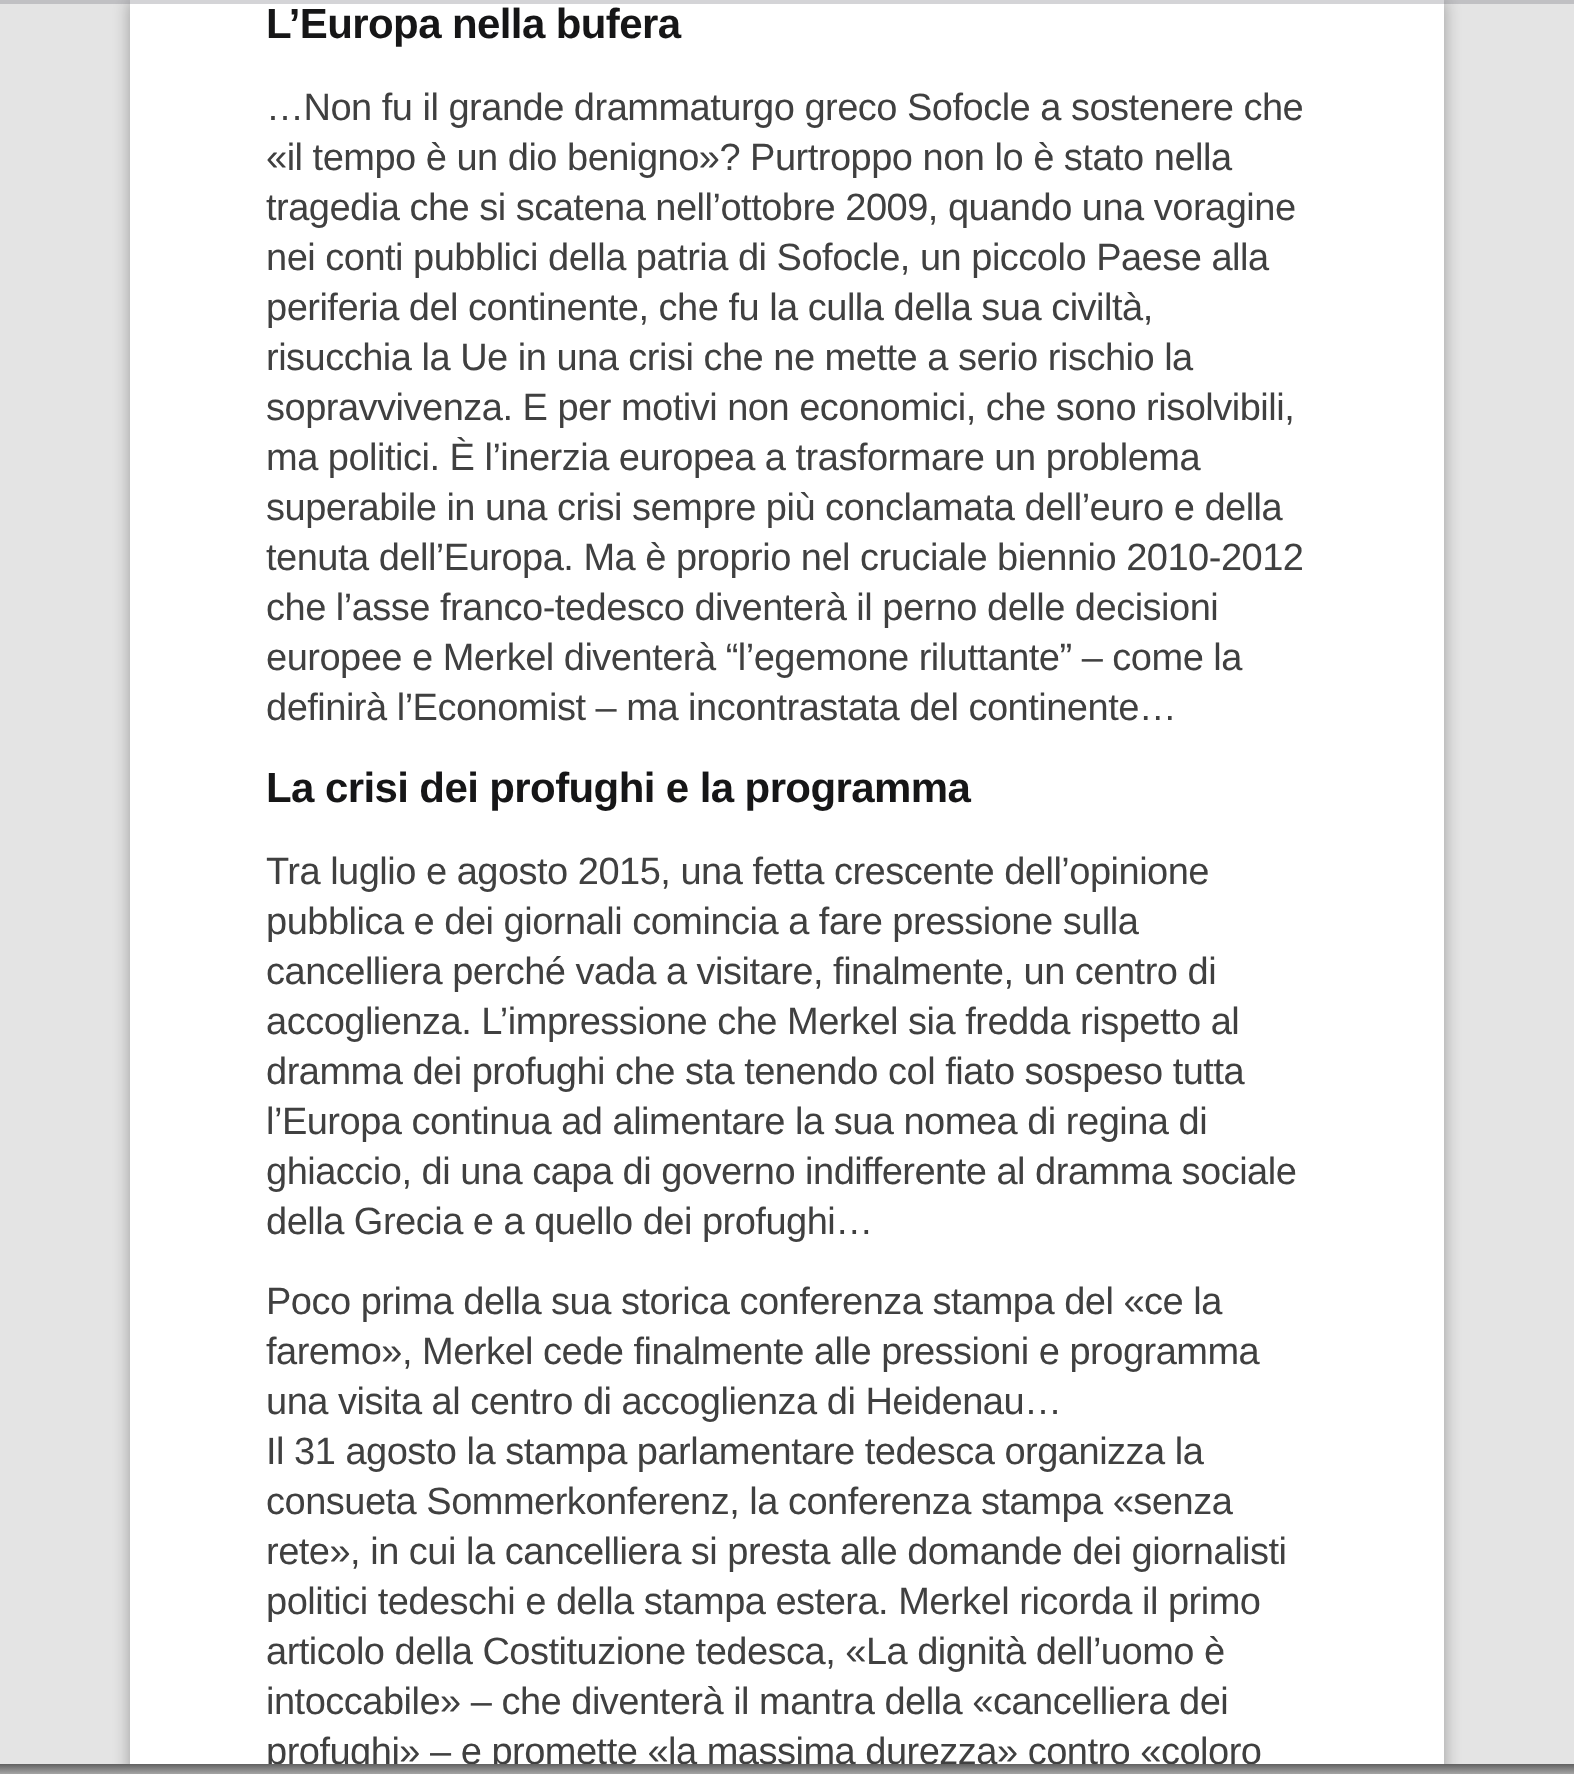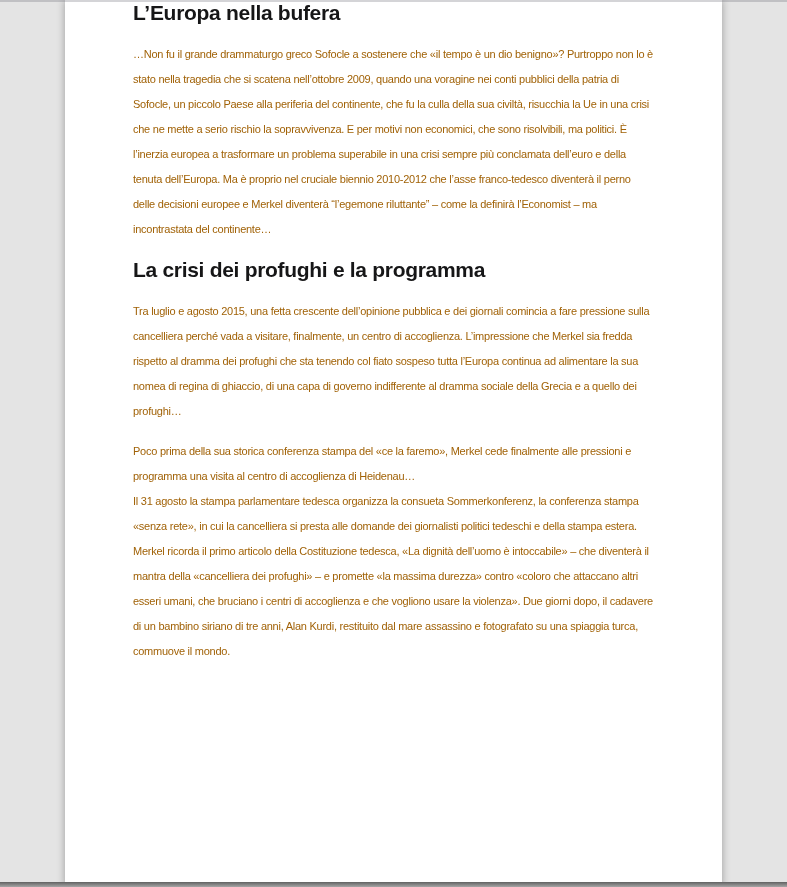--- a/index.html
+++ b/index.html
@@ -35,24 +35,24 @@
     margin: 0 0 16px 0;
     font-size: 21px;
     line-height: 26px;
     font-weight: 700;
     letter-spacing: -0.3px;
     color: #161617;
   }
   section + section h2 { margin-top: 15px; }
   p {
     margin: 0 0 15px 0;
-    font-size: 11px;
+    font-size: 19px;
     line-height: 25px;
     letter-spacing: -0.25px;
-    color: #a16207;
+    color: #404040;
     white-space: pre-line;
   }
   .bottom-edge {
     position: absolute;
     bottom: 0; left: 0;
     width: 100%; height: 5px;
     background: linear-gradient(to bottom, #616161 0px, #7d7d7d 2px, #a5a5a5 5px);
     z-index: 10;
   }
 </style>

